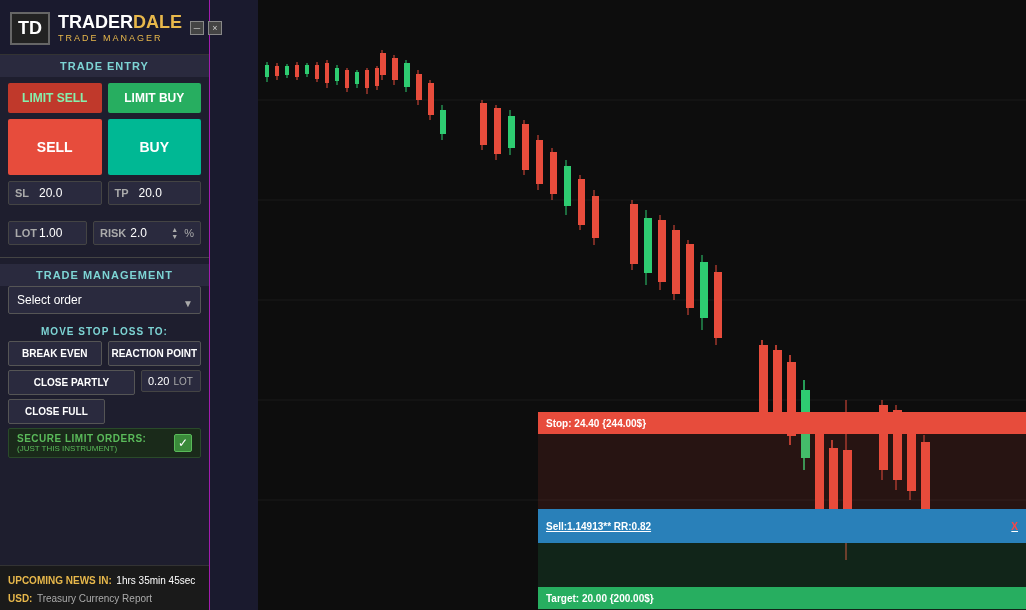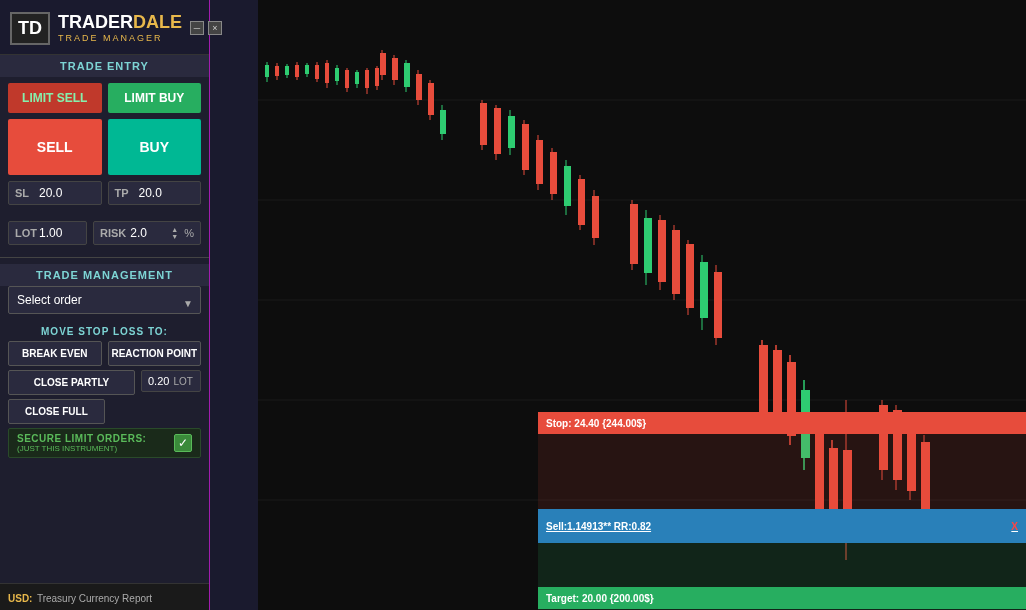--- a/index.html
+++ b/index.html
@@ -587,20 +587,24 @@
         <div class="secure-label">SECURE LIMIT ORDERS:</div>
         <div class="secure-sub">(JUST THIS INSTRUMENT)</div>
       </div>
       <div class="secure-checkbox">
         <span class="secure-checkbox-icon">✓</span>
       </div>
     </div>
   </div>
 
   <div class="news-section">
+    <div>
+      <span class="news-upcoming">UPCOMING NEWS IN:</span>
+      <span class="news-timer">1hrs 35min 45sec</span>
+    </div>
     <div>
       <span class="news-currency">USD:</span>
       <span class="news-report">Treasury Currency Report</span>
     </div>
   </div>
 </div>
 
 <div class="chart-area">
 
   <div class="dashed-line" style="top: 415px;"></div>

